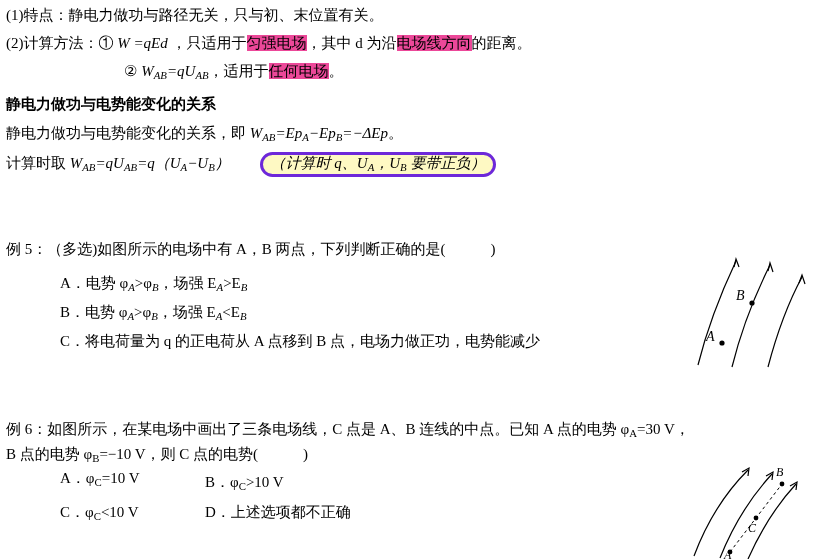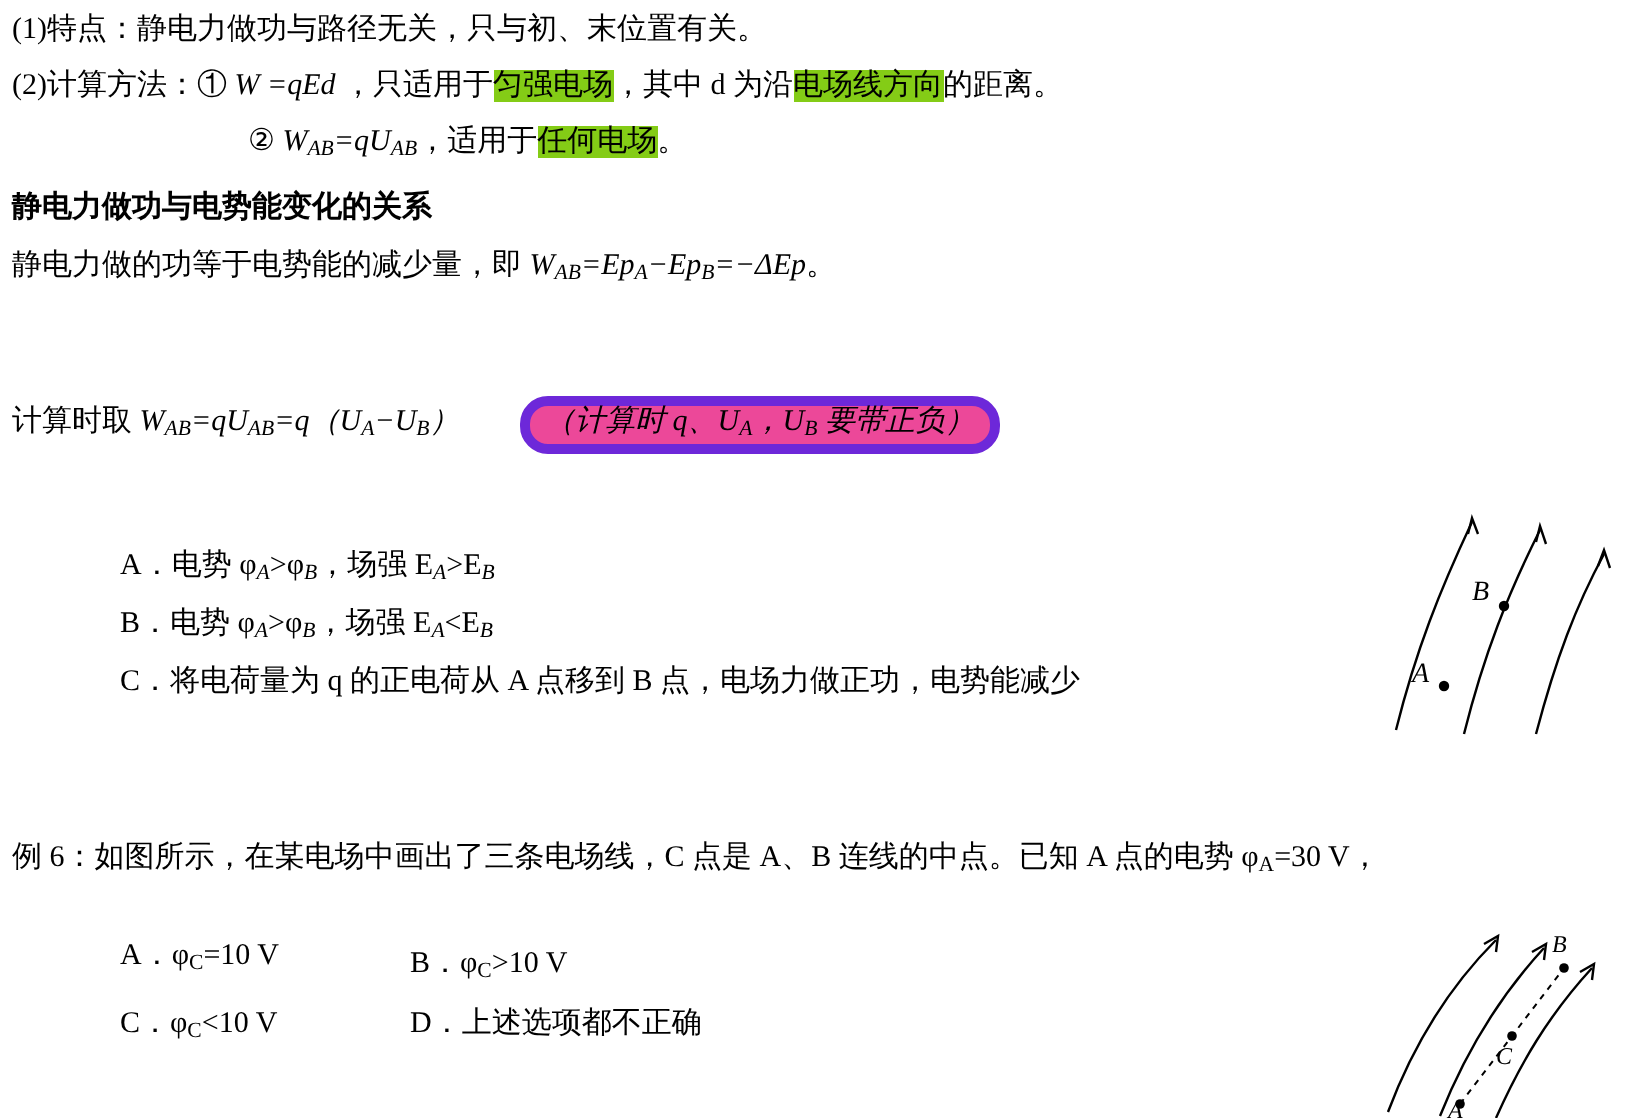--- a/index.html
+++ b/index.html
@@ -22,45 +22,44 @@
     height: 420px;
     padding: 4px;
     text-decoration: underline;
   }
   .line {
     position: absolute;
     white-space: nowrap;
     line-height: 1.2;
   }
   .hl {
-    background: #84cc16;
+    background: #ec4899;
   }
   .bold {
     font-weight: bold;
   }
   .it {
     font-style: italic;
   }
   .var {
     font-style: italic;
     font-family: "Liberation Serif", serif;
   }
   sub {
     font-size: 0.72em;
     vertical-align: -0.25em;
   }
   .boxnote {
     font-style: italic;
-    background: #ec4899;
-    border: 5px solid #6d28d9;
+    background: #fef9c3;
+    border: 3px solid #6d28d9;
     border-radius: 14px;
     padding: 0px 8px 1px 8px;
     display: inline-block;
     line-height: 1.15;
-    margin-top: 46px;
   }
   .fig {
     position: absolute;
   }
 </style>
 </head>
 <body>
 
 <div class="page">
 
@@ -77,31 +76,34 @@
   <div class="line bold" style="left:6px; top:95px;">
     <span>静电力做功与电势能变化的关系</span>
   </div>
 
   <div class="line" style="left:124px; top:62px;">
     <span>②</span>
     <span class="var"><span>W</span><sub>AB</sub><span>=qU</span><sub>AB</sub></span><span>，适用于</span><span class="hl">任何电场</span><span>。</span>
   </div>
 
   <div class="line" style="left:6px; top:124px;">
-    <span>静电力做的功等于电势能的减少量，即</span>
+    <span>静电力做功与电势能变化的关系，即</span>
     <span class="var"><span>W</span><sub>AB</sub><span>=Ep</span><sub>A</sub><span>−Ep</span><sub>B</sub><span>=−ΔEp</span></span><span>。</span>
   </div>
 
   <div class="line" style="left:6px; top:152px;">
     <span>计算时取</span>
     <span class="var"><span>W</span><sub>AB</sub><span>=qU</span><sub>AB</sub><span>=q（U</span><sub>A</sub><span>−U</span><sub>B</sub><span>）</span></span>
     <span class="boxnote" style="margin-left:26px;"><span>（计算时 q、U</span><sub>A</sub><span>，U</span><sub>B</sub><span> 要带正负）</span></span>
   </div>
 
 
+  <div class="line" style="left:6px; top:240px;">
+    <span>例 5：（多选)如图所示的电场中有 A，B 两点，下列判断正确的是(　　　)</span>
+  </div>
 
   <div class="line" style="left:60px; top:274px;">
     <span>A．电势 φ</span><sub class="it">A</sub><span>&gt;φ</span><sub class="it">B</sub><span>，场强 E</span><sub class="it">A</sub><span>&gt;E</span><sub class="it">B</sub>
   </div>
 
   <div class="line" style="left:60px; top:332px;">
     <span>C．将电荷量为 q 的正电荷从 A 点移到 B 点，电场力做正功，电势能减少</span>
   </div>
 
   <div class="line" style="left:60px; top:303px;">
@@ -125,20 +127,23 @@
       <text x="46" y="45" font-family="Liberation Serif, serif" font-size="14" font-style="italic">B</text>
       <circle cx="32" cy="88" r="2.6" fill="#000"></circle>
       <text x="16" y="86" font-family="Liberation Serif, serif" font-size="14" font-style="italic">A</text>
     </svg>
   </div>
 
   <div class="line" style="left:6px; top:420px;">
     <span>例 6：如图所示，在某电场中画出了三条电场线，C 点是 A、B 连线的中点。已知 A 点的电势 φ</span><sub>A</sub><span>=30 V，</span>
   </div>
 
+  <div class="line" style="left:6px; top:445px;">
+    <span>B 点的电势 φ</span><sub>B</sub><span>=−10 V，则 C 点的电势(　　　)</span>
+  </div>
 
   <div class="line" style="left:60px; top:469px;">
     <span>A．φ</span><sub>C</sub><span>=10 V</span>
   </div>
 
   <div class="line" style="left:205px; top:473px;">
     <span>B．φ</span><sub>C</sub><span>&gt;10 V</span>
   </div>
 
   <div class="line" style="left:60px; top:503px;">

